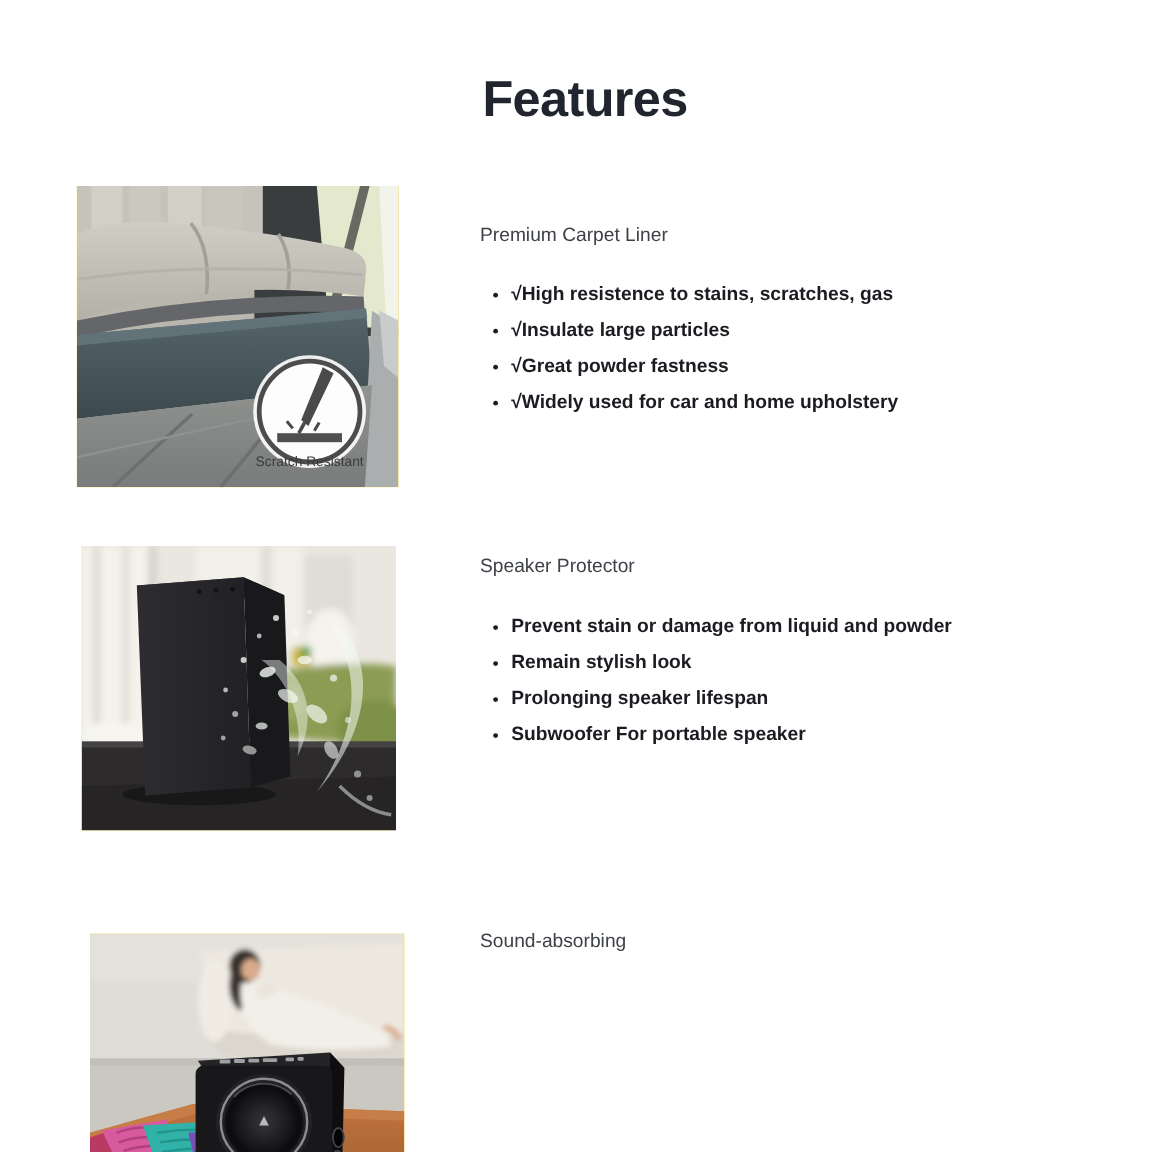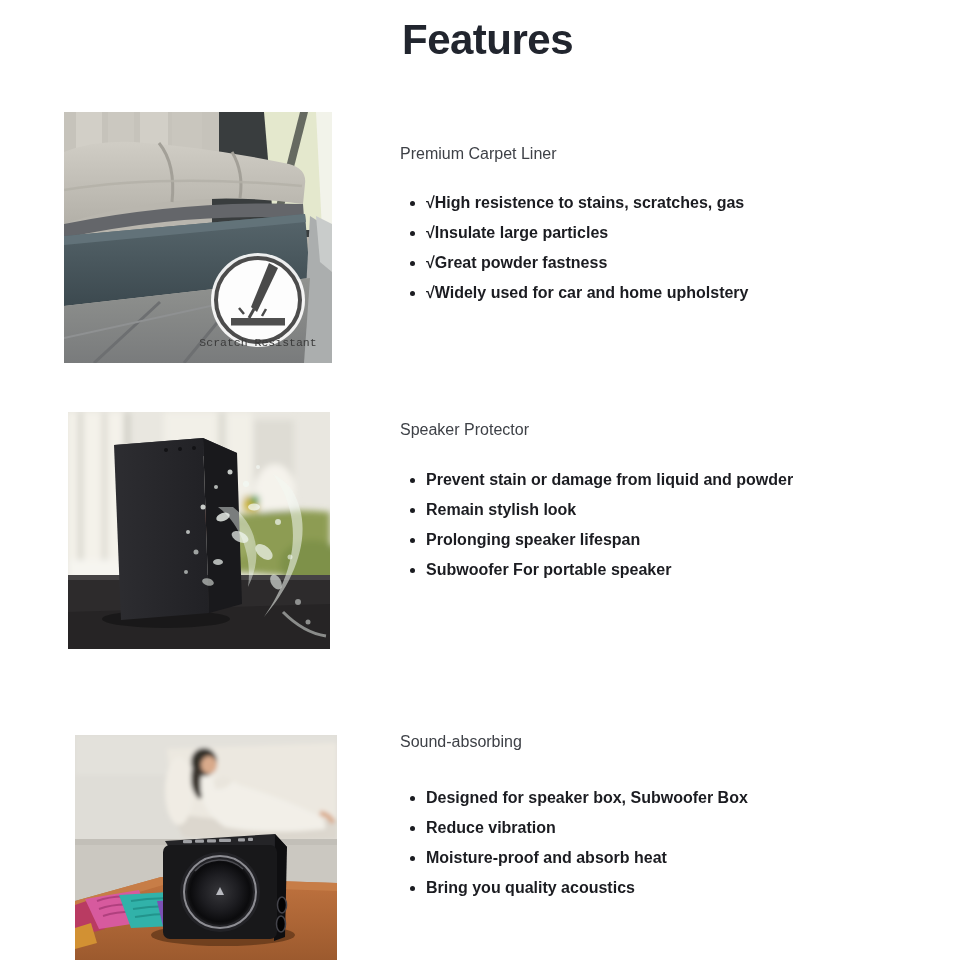--- a/index.html
+++ b/index.html
@@ -1,26 +1,26 @@
 <!DOCTYPE html>
 <html><head>
 <meta charset="utf-8">
 <style>
   * { box-sizing: border-box; margin: 0; padding: 0; }
   html, body { width: 960px; height: 960px; background: #ffffff; }
   body { font-family: "Liberation Sans", sans-serif; position: relative; overflow: hidden; }
-  .page { position: absolute; inset: 0; background: #ffffff; }
+  .page { position: absolute; inset: 0; background: #ffffff; margin-top: 43px; }
 
   .page-title {
     position: absolute; left: 402px; top: 16px;
     font-size: 42px; font-weight: 700; letter-spacing: -0.5px;
     color: #21252e; line-height: 48px;
   }
 
-  .photo { position: absolute; overflow: hidden; background: #fde047; font-family: Liberation Mono, monospace; }
+  .photo { position: absolute; overflow: hidden; background: #fde047; }
   .photo svg { display: block; width: 100%; height: 100%; }
   #photo1 { left: 64px; top: 112px; width: 268px; height: 251px; }
   #photo2 { left: 68px; top: 412px; width: 262px; height: 237px; }
   #photo3 { left: 75px; top: 735px; width: 262px; height: 225px; }
 
   .section-heading {
     position: absolute; left: 400px;
     font-size: 16px; font-weight: 400; color: #3e4147; line-height: 32px;
   }
   #heading1 { top: 138px; }
@@ -252,20 +252,14 @@
       <circle cx="145" cy="157" r="36" fill="none" stroke="#8c8c92" stroke-width="2"></circle>
       <circle cx="145" cy="157" r="33" fill="url(#cone)"></circle>
       <path d="M120,136 A34,34 0 0 1 168,134" stroke="#5a5a60" stroke-width="1.5" fill="none" opacity="0.8"></path>
       <polygon points="145,152 149,160 141,160" fill="#b9bac0"></polygon>
       <ellipse cx="207" cy="170" rx="4.5" ry="8" fill="#020203" stroke="#43434a" stroke-width="1.5"></ellipse>
       <ellipse cx="206" cy="189" rx="4.5" ry="8" fill="#020203" stroke="#43434a" stroke-width="1.5"></ellipse>
     </svg>
   </figure>
 
   <h2 class="section-heading" id="heading3">Sound-absorbing</h2>
-  <ul class="features-list" id="list3">
-    <li>Designed for speaker box, Subwoofer Box</li>
-    <li>Reduce vibration</li>
-    <li>Moisture-proof and absorb heat</li>
-    <li>Bring you quality acoustics</li>
-  </ul>
 
 </div>
 
 </body></html>

